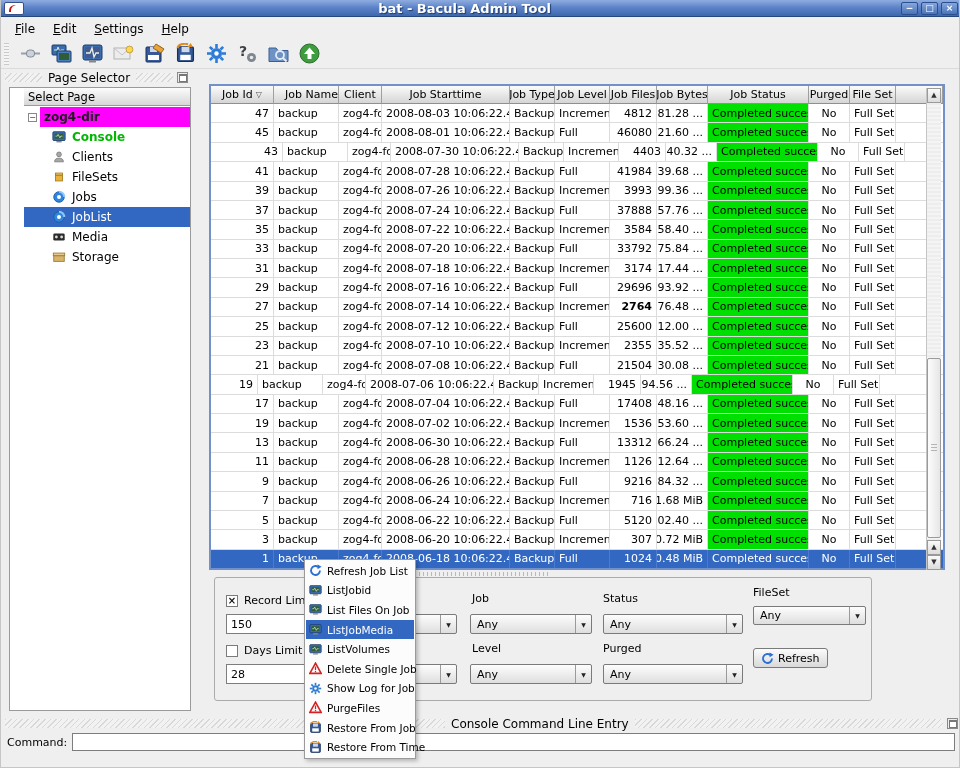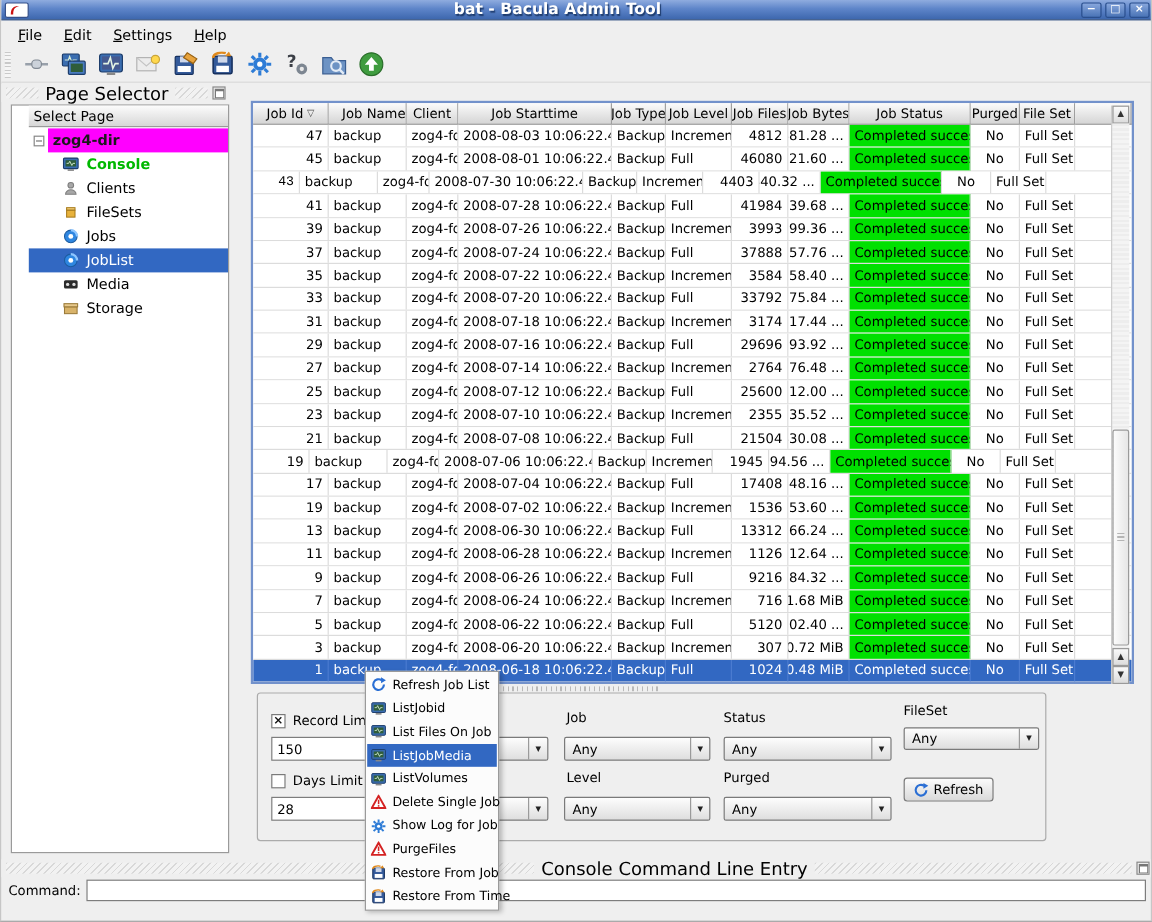--- a/index.html
+++ b/index.html
@@ -29,21 +29,21 @@
     border-bottom:1px solid #dadada;}
   .tb-handle{width:5px;height:22px;margin-right:3px;
     background:repeating-linear-gradient(180deg,#c9c9c9 0 1px,#f5f5f5 1px 3px);}
   .tb-btn{width:26px;height:26px;display:flex;align-items:center;justify-content:center;}
   .tb-btn svg{width:21px;height:21px;}
   
   .dock-title{position:absolute;height:15px;display:flex;align-items:center;background:#efefef;}
   .hatch{flex:1;height:9px;margin:0 4px;
     background:repeating-linear-gradient(135deg,#d8d8d8 0 1px,#f2f2f2 1px 4px);}
   .hatch.fixed{flex:0 0 auto;}
-  .dock-text{font-size:15px;padding:0 2px;white-space:nowrap;}
+  .dock-text{font-size:12px;padding:0 2px;white-space:nowrap;}
   .float-btn{width:11px;height:11px;border:1px solid #8a8a8a;background:#ececec;
     margin-right:3px;position:relative;flex:0 0 auto;}
   .float-btn::after{content:"";position:absolute;left:1px;top:1px;width:6px;height:5px;
     border:1px solid #777;border-top-width:2px;background:#fff;}
   
   .sidebar{position:absolute;left:8px;top:87px;width:182px;height:624px;background:#fff;
     border:1px solid #9a9a9a;padding-left:14px;}
   .tree-header{height:18px;background:linear-gradient(#fcfcfc,#d7d7d7);
     border-bottom:1px solid #9a9a9a;padding:2px 4px;font-size:11.5px;}
   .tree{padding-top:1px;}
@@ -397,21 +397,21 @@
           <div class="td" style="width: 128px;">2008-08-01 10:06:22.400158</div>
           <div class="td" style="width: 45px;">Backup</div>
           <div class="td" style="width: 55px;">Full</div>
           <div class="td r" style="width: 47px;">46080</div>
           <div class="td r" style="width: 51px;">921.60 ...</div>
           <div class="td ok" style="width: 101px;">Completed successfully</div>
           <div class="td c" style="width: 41px;">No</div>
           <div class="td" style="width: 46px;">Full Set</div>
         </div>
         <div class="tr">
-          <div class="td r" style="width: 39px; font-family: Liberation Mono, monospace;">43</div>
+          <div class="td r" style="width: 72px;">43</div>
           <div class="td" style="width: 65px;">backup</div>
           <div class="td" style="width: 43px;">zog4-fd</div>
           <div class="td" style="width: 128px;">2008-07-30 10:06:22.400158</div>
           <div class="td" style="width: 45px;">Backup</div>
           <div class="td" style="width: 55px;">Incremental</div>
           <div class="td r" style="width: 47px;">4403</div>
           <div class="td r" style="width: 51px;">440.32 ...</div>
           <div class="td ok" style="width: 101px;">Completed successfully</div>
           <div class="td c" style="width: 41px;">No</div>
           <div class="td" style="width: 46px;">Full Set</div>
@@ -507,21 +507,21 @@
           <div class="td c" style="width: 41px;">No</div>
           <div class="td" style="width: 46px;">Full Set</div>
         </div>
         <div class="tr">
           <div class="td r" style="width: 63px;">27</div>
           <div class="td" style="width: 65px;">backup</div>
           <div class="td" style="width: 43px;">zog4-fd</div>
           <div class="td" style="width: 128px;">2008-07-14 10:06:22.400158</div>
           <div class="td" style="width: 45px;">Backup</div>
           <div class="td" style="width: 55px;">Incremental</div>
-          <div class="td r" style="width: 47px;">2764</div>
+          <div class="td r" style="width: 47px; font-weight: bold;">2764</div>
           <div class="td r" style="width: 51px;">276.48 ...</div>
           <div class="td ok" style="width: 101px;">Completed successfully</div>
           <div class="td c" style="width: 41px;">No</div>
           <div class="td" style="width: 46px;">Full Set</div>
         </div>
         <div class="tr">
           <div class="td r" style="width: 63px;">25</div>
           <div class="td" style="width: 65px;">backup</div>
           <div class="td" style="width: 43px;">zog4-fd</div>
           <div class="td" style="width: 128px;">2008-07-12 10:06:22.400158</div>

